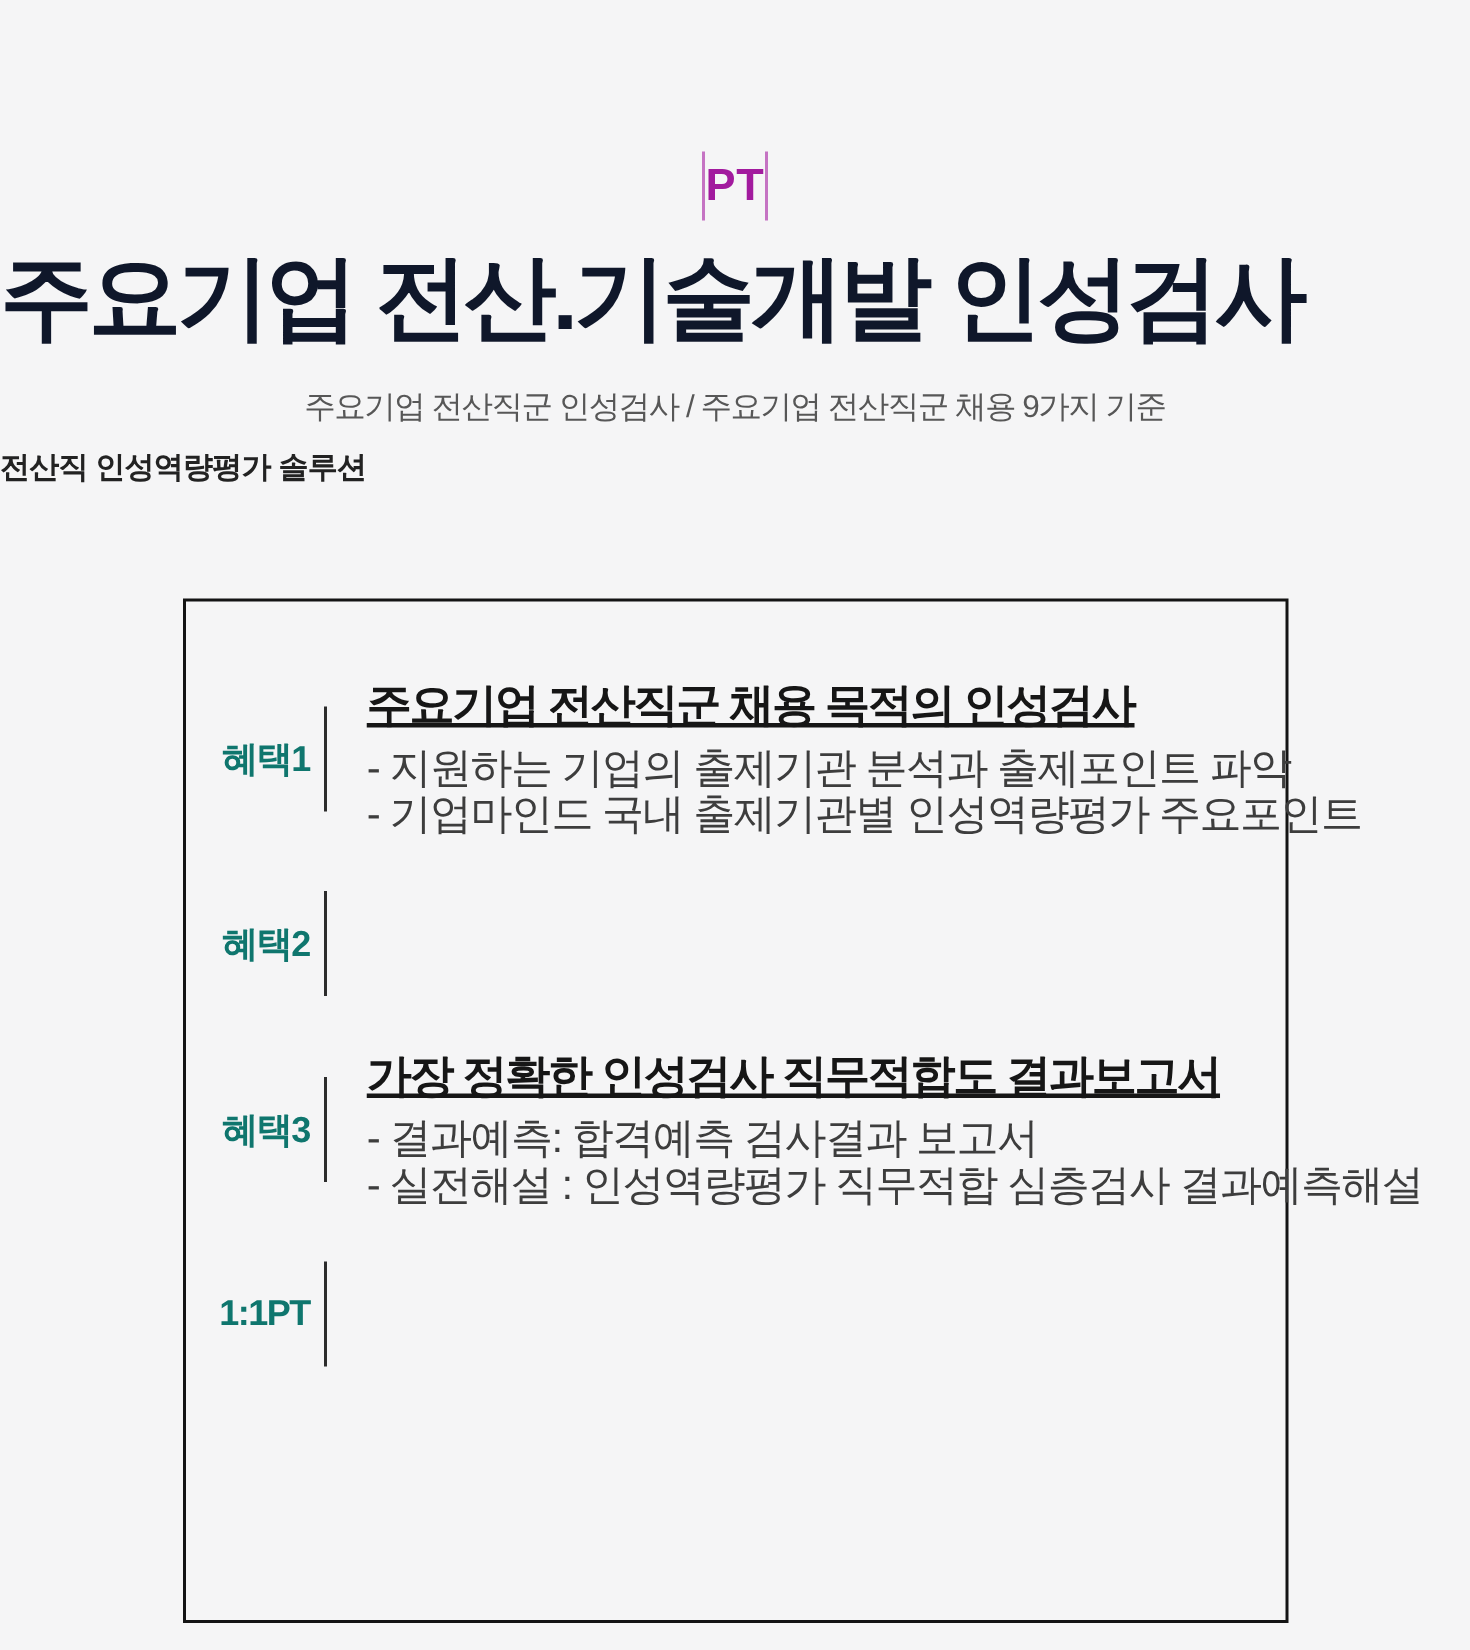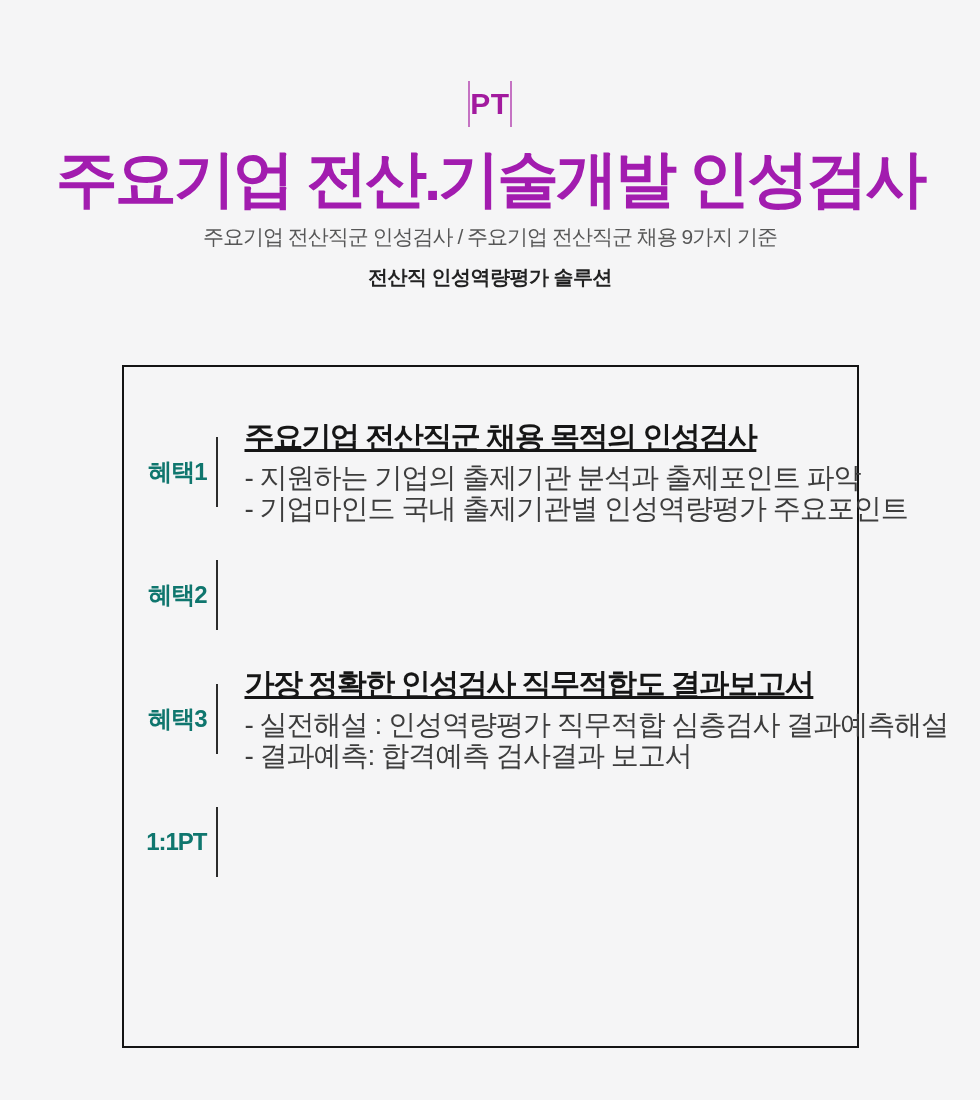--- a/index.html
+++ b/index.html
@@ -7,21 +7,21 @@
     width: 980px;
     height: 1100px;
     background: #f5f5f6;
     font-family: "Liberation Sans", "DejaVu Sans", sans-serif;
     overflow: hidden;
   }
   .page { width: 980px; height: 1100px; position: relative; }
 
   
   .pt-header {
-    margin-top: 80px;
+    margin-top: 100px;
     display: flex;
     align-items: center;
     justify-content: center;
     height: 48px;
   }
   .pt-bar {
     width: 2px;
     height: 46px;
     background: #c573c3;
   }
@@ -29,38 +29,36 @@
     color: #a21a9e;
     font-size: 30px;
     font-weight: 600;
     letter-spacing: 0.5px;
     line-height: 1;
   }
 
   
   .main-title {
     margin-top: 16px;
-    text-align: center;
     font-size: 62px;
     font-weight: 800;
-    color: #a21caf;
+    color: #0f172a;
     letter-spacing: -3px;
     line-height: 1.12;
   }
   .subtitle {
-    margin-top: 10px;
+    margin-top: 24px;
     text-align: center;
     font-size: 21px;
     font-weight: 400;
     color: #575757;
     letter-spacing: -1px;
   }
   .tagline {
     margin-top: 13px;
-    text-align: center;
     font-size: 20px;
     font-weight: 700;
     color: #222222;
     letter-spacing: -0.5px;
   }
 
   
   .benefits-box {
     width: 737px;
     height: 683px;
@@ -142,22 +140,22 @@
     <div class="benefit-section">
       <div class="benefit-label">혜택2</div>
       <div class="benefit-divider"></div>
     </div>
 
     <div class="benefit-section">
       <div class="benefit-label">혜택3</div>
       <div class="benefit-divider"></div>
       <div class="benefit-content">
         <div class="benefit-heading">가장 정확한 인성검사 직무적합도 결과보고서</div>
+        <div class="benefit-bullet">- 결과예측:  합격예측 검사결과 보고서</div>
         <div class="benefit-bullet">- 실전해설 : 인성역량평가 직무적합 심층검사 결과예측해설</div>
-        <div class="benefit-bullet">- 결과예측:  합격예측 검사결과 보고서</div>
       </div>
     </div>
 
     <div class="benefit-section">
       <div class="benefit-label">1:1PT</div>
       <div class="benefit-divider"></div>
     </div>
 
   </div>
 </div>

